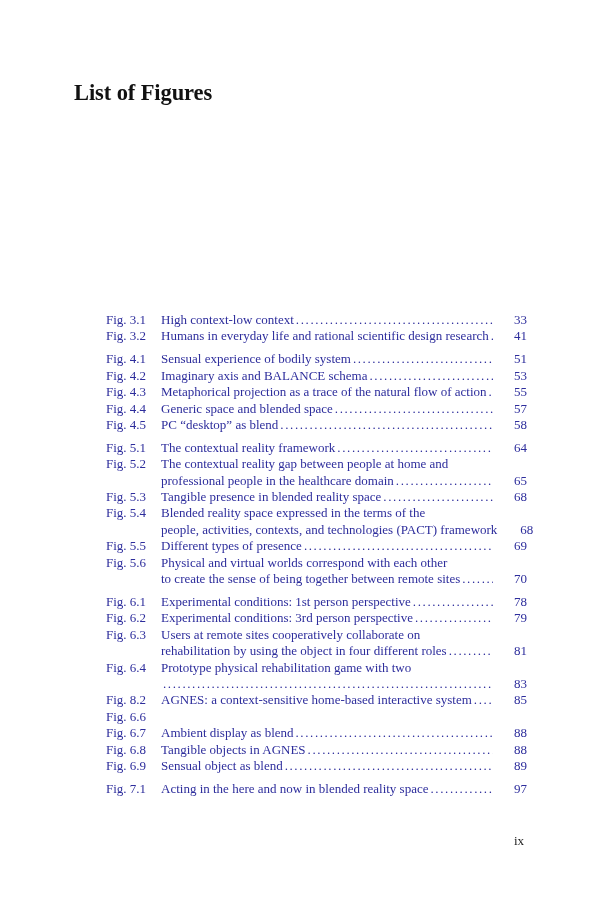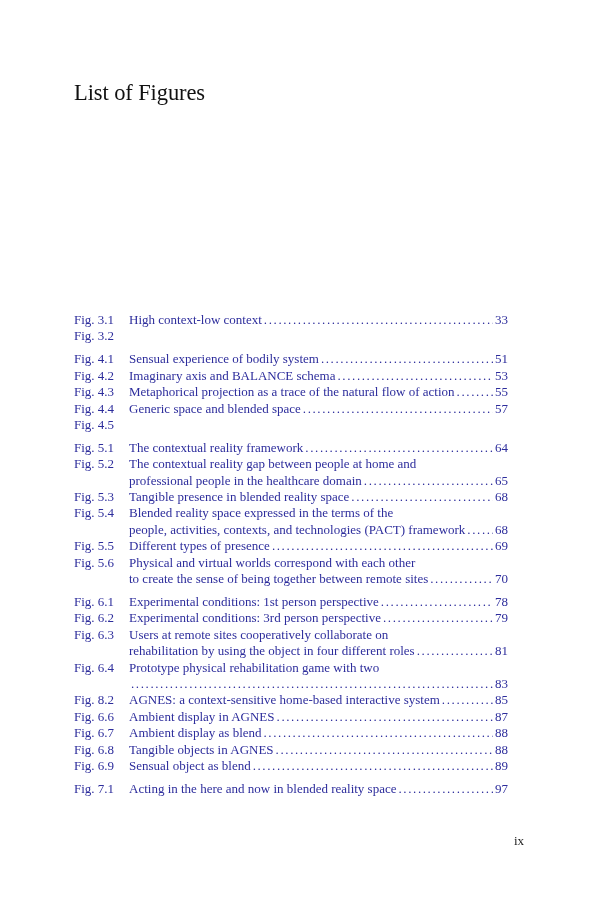--- a/index.html
+++ b/index.html
@@ -1,29 +1,29 @@
 <!DOCTYPE html>
 <html><head>
   <meta charset="utf-8">
   <style>
     html, body { margin: 0; padding: 0; background: #ffffff; }
     body { width: 600px; height: 910px; position: relative; overflow: hidden;
            font-family: "Liberation Serif", "DejaVu Serif", serif; }
     .title { position: absolute; left: 74px; top: 80px; margin: 0;
-             font-size: 22.5px; font-weight: normal; color: #111; letter-spacing: -0.1px; }
+             font-size: 22.5px; font-weight: bold; color: #111; letter-spacing: -0.1px; }
     .lof { position: absolute; left: 74px; top: 312px; width: 453px; }
     .group { margin-bottom: 6.5px; }
     .entry { display: flex; color: #2d2d9c; font-size: 13px; line-height: 16.4px; }
-    .num { width: 55px; flex: none; white-space: nowrap; }
+    .num { width: 55px; flex: none; white-space: nowrap; margin-left: 32px; }
     .body { flex: 1; min-width: 0; }
     .line { display: flex; white-space: nowrap; }
     .line .txt { flex: none; }
     .line .dots { flex: 1; overflow: hidden; margin: 0 2px 0 2px; letter-spacing: 1.6px; color: #2d2d9c; }
     .line .dots::before { content: "........................................................................................................................"; }
-    .line .pg { flex: none; width: 32px; text-align: left; }
+    .line .pg { flex: none; width: 32px; text-align: right; }
     .page-num { position: absolute; left: 514px; top: 833px; font-size: 13px; color: #222; }
   </style>
 </head>
 <body>
 
 <h1 class="title">List of Figures</h1>
 
 <div class="lof" id="lof">
     <div class="group">
       <div class="entry">
@@ -31,20 +31,27 @@
         <div class="body">
           <div class="line">
             <span class="txt">High context-low context</span>
             <span class="dots"></span>
             <span class="pg">33</span>
           </div>
         </div>
       </div>
       <div class="entry">
         <span class="num">Fig. 3.2</span>
+        <div class="body">
+          <div class="line">
+            <span class="txt">Humans in everyday life and rational scientific design research</span>
+            <span class="dots"></span>
+            <span class="pg">41</span>
+          </div>
+        </div>
       </div>
     </div>
     <div class="group">
       <div class="entry">
         <span class="num">Fig. 4.1</span>
         <div class="body">
           <div class="line">
             <span class="txt">Sensual experience of bodily system</span>
             <span class="dots"></span>
             <span class="pg">51</span>
@@ -76,20 +83,27 @@
         <div class="body">
           <div class="line">
             <span class="txt">Generic space and blended space</span>
             <span class="dots"></span>
             <span class="pg">57</span>
           </div>
         </div>
       </div>
       <div class="entry">
         <span class="num">Fig. 4.5</span>
+        <div class="body">
+          <div class="line">
+            <span class="txt">PC “desktop” as blend</span>
+            <span class="dots"></span>
+            <span class="pg">58</span>
+          </div>
+        </div>
       </div>
     </div>
     <div class="group">
       <div class="entry">
         <span class="num">Fig. 5.1</span>
         <div class="body">
           <div class="line">
             <span class="txt">The contextual reality framework</span>
             <span class="dots"></span>
             <span class="pg">64</span>
@@ -207,27 +221,20 @@
         <div class="body">
           <div class="line">
             <span class="txt">AGNES: a context-sensitive home-based interactive system</span>
             <span class="dots"></span>
             <span class="pg">85</span>
           </div>
         </div>
       </div>
       <div class="entry">
         <span class="num">Fig. 6.6</span>
-        <div class="body">
-          <div class="line">
-            <span class="txt">Ambient display in AGNES</span>
-            <span class="dots"></span>
-            <span class="pg">87</span>
-          </div>
-        </div>
       </div>
       <div class="entry">
         <span class="num">Fig. 6.7</span>
         <div class="body">
           <div class="line">
             <span class="txt">Ambient display as blend</span>
             <span class="dots"></span>
             <span class="pg">88</span>
           </div>
         </div>

